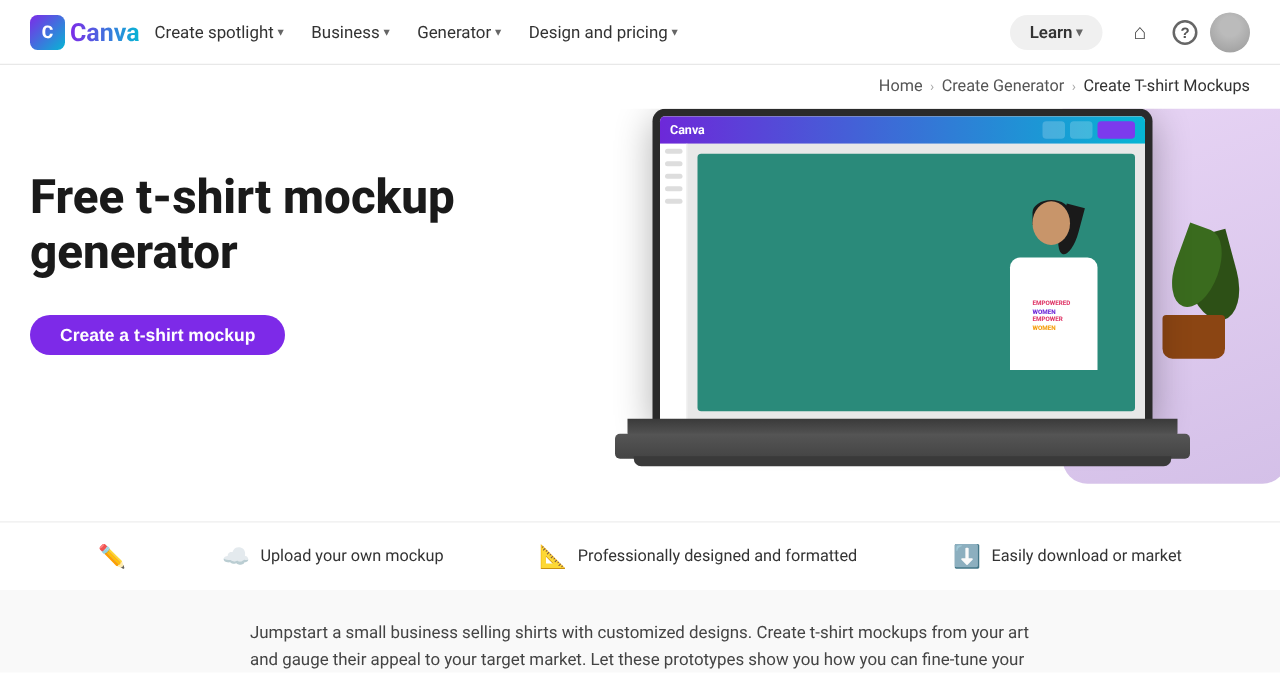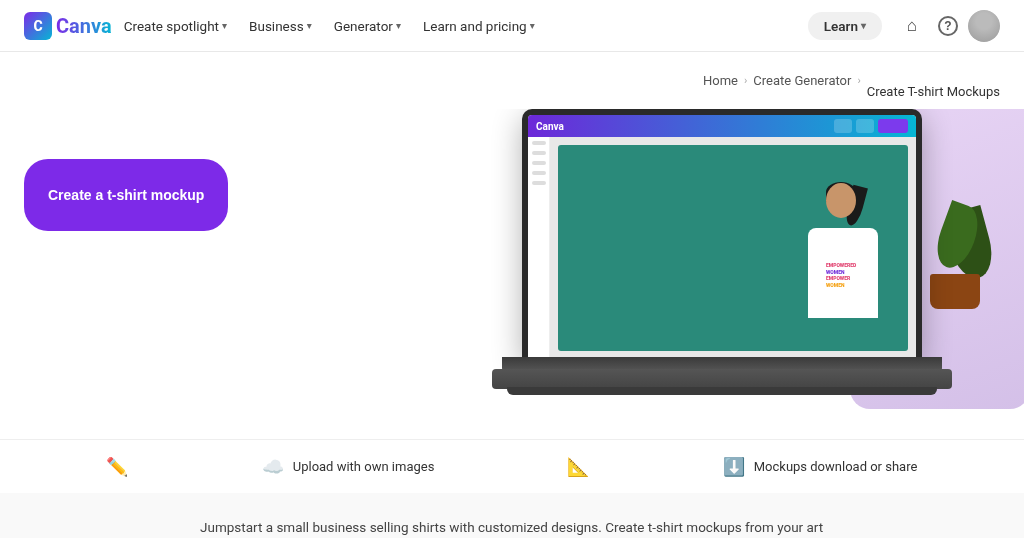--- a/index.html
+++ b/index.html
@@ -62,21 +62,21 @@
       display: flex;
       align-items: center;
       gap: 6px;
       padding: 10px 24px;
       font-size: 13px;
       color: #555;
       justify-content: flex-end;
     }
     .breadcrumb a { color: #555; text-decoration: none; cursor: pointer; }
     .breadcrumb .sep { color: #aaa; font-size: 11px; }
-    .breadcrumb .current { color: #333; margin-top: 22px; }
+    .breadcrumb .current { color: #333; }
 
     
     .hero {
       display: flex;
       align-items: flex-start;
       padding: 10px 24px 0 24px;
       position: relative;
       height: 330px;
       overflow: hidden;
     }
@@ -89,21 +89,21 @@
       font-weight: 800;
       color: #1a1a1a;
       line-height: 1.15;
       margin-bottom: 28px;
     }
     .hero-btn {
       background: #7d2ae8;
       color: #fff;
       border: none;
       border-radius: 24px;
-      padding: 28px 24px;
+      padding: 8px 24px;
       font-size: 14px;
       font-weight: 600;
       cursor: pointer;
       white-space: nowrap;
     }
 
     
     .hero-right {
       flex: 1;
       position: relative;
@@ -416,21 +416,21 @@
   </div>
   <div class="nav-item">
     <span>Business</span>
     <span class="chevron">▾</span>
   </div>
   <div class="nav-item">
     <span>Generator</span>
     <span class="chevron">▾</span>
   </div>
   <div class="nav-item">
-    <span>Learn and pricing</span>
+    <span>Design and pricing</span>
     <span class="chevron">▾</span>
   </div>
 
   <div style="flex:1;"></div>
 
   <div class="nav-item nav-learn">
     <span>Learn</span>
     <span class="chevron">▾</span>
   </div>
 
@@ -450,20 +450,21 @@
 <div class="breadcrumb">
   <a>Home</a>
   <span class="sep">›</span>
   <a>Create Generator</a>
   <span class="sep">›</span>
   <span class="current">Create T-shirt Mockups</span>
 </div>
 
 <div class="hero">
   <div class="hero-left">
+    <h1 class="hero-title">Free t-shirt mockup generator</h1>
     <button class="hero-btn">Create a t-shirt mockup</button>
   </div>
 
   <div class="hero-right">
 
     <div class="hero-bg-blob"></div>
 
     <div class="plant">
       <div class="plant-leaf-1"></div>
       <div class="plant-leaf-2"></div>
@@ -517,26 +518,27 @@
     </div>
   </div>
 </div>
 
 <div class="features-bar">
   <div class="feature-item">
     <span class="feature-icon">✏️</span>
   </div>
   <div class="feature-item">
     <span class="feature-icon">☁️</span>
-    <span>Upload with own images</span>
+    <span>Upload your own mockup</span>
   </div>
   <div class="feature-item">
     <span class="feature-icon">📐</span>
+    <span>Professionally designed and formatted</span>
   </div>
   <div class="feature-item">
     <span class="feature-icon">⬇️</span>
-    <span>Mockups download or share</span>
+    <span>Easily download or market</span>
   </div>
 </div>
 
 <div class="description">
   <p>Jumpstart a small business selling shirts with customized designs. Create t-shirt mockups from your art and gauge their appeal to your target market. Let these prototypes show you how you can fine-tune your designs. Use Canva's t-shirt mockup generator to bring your ideas closer to reality.</p>
 </div>
 
 </body></html>

